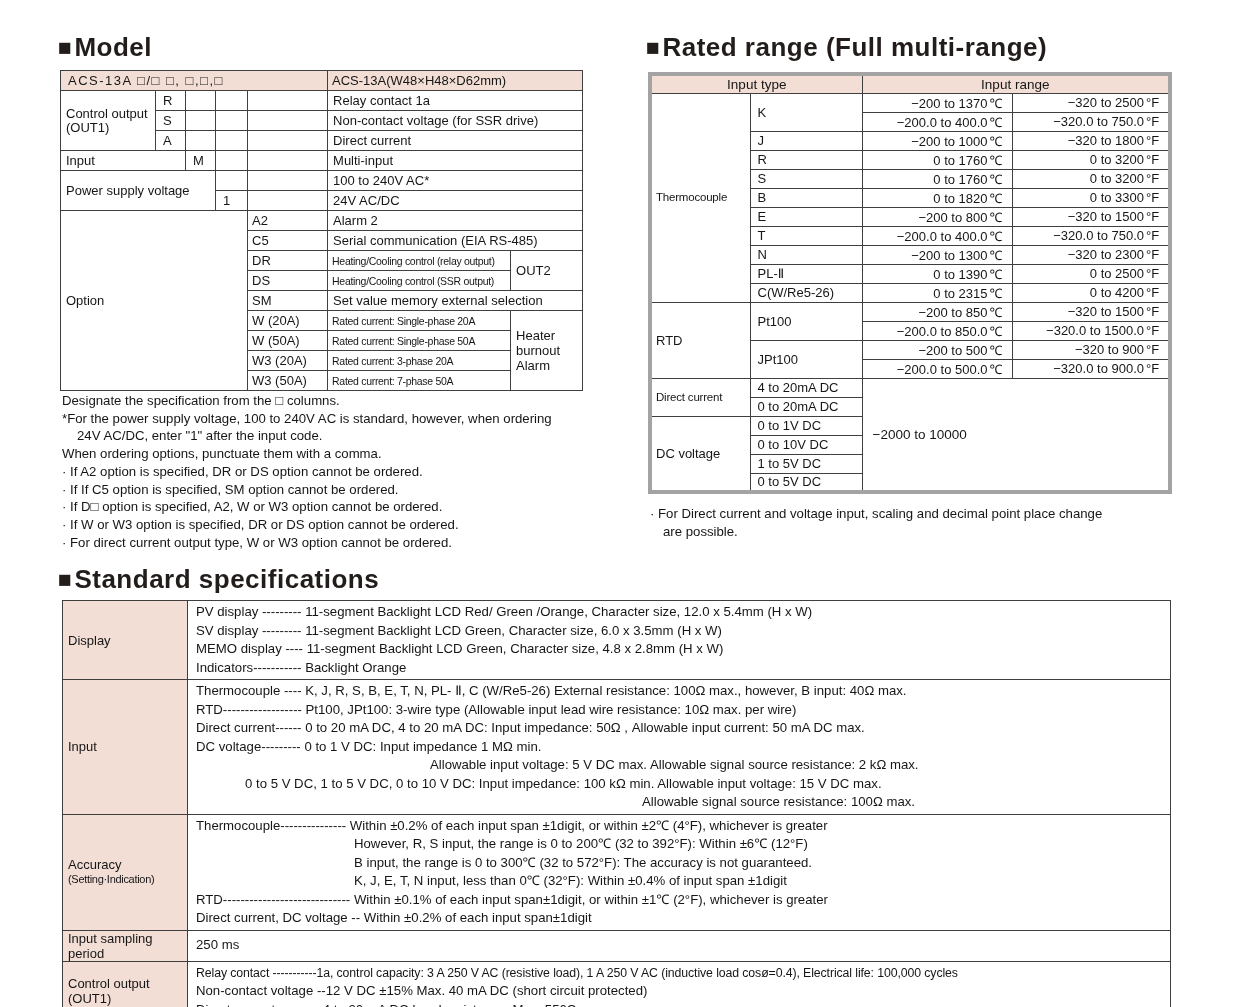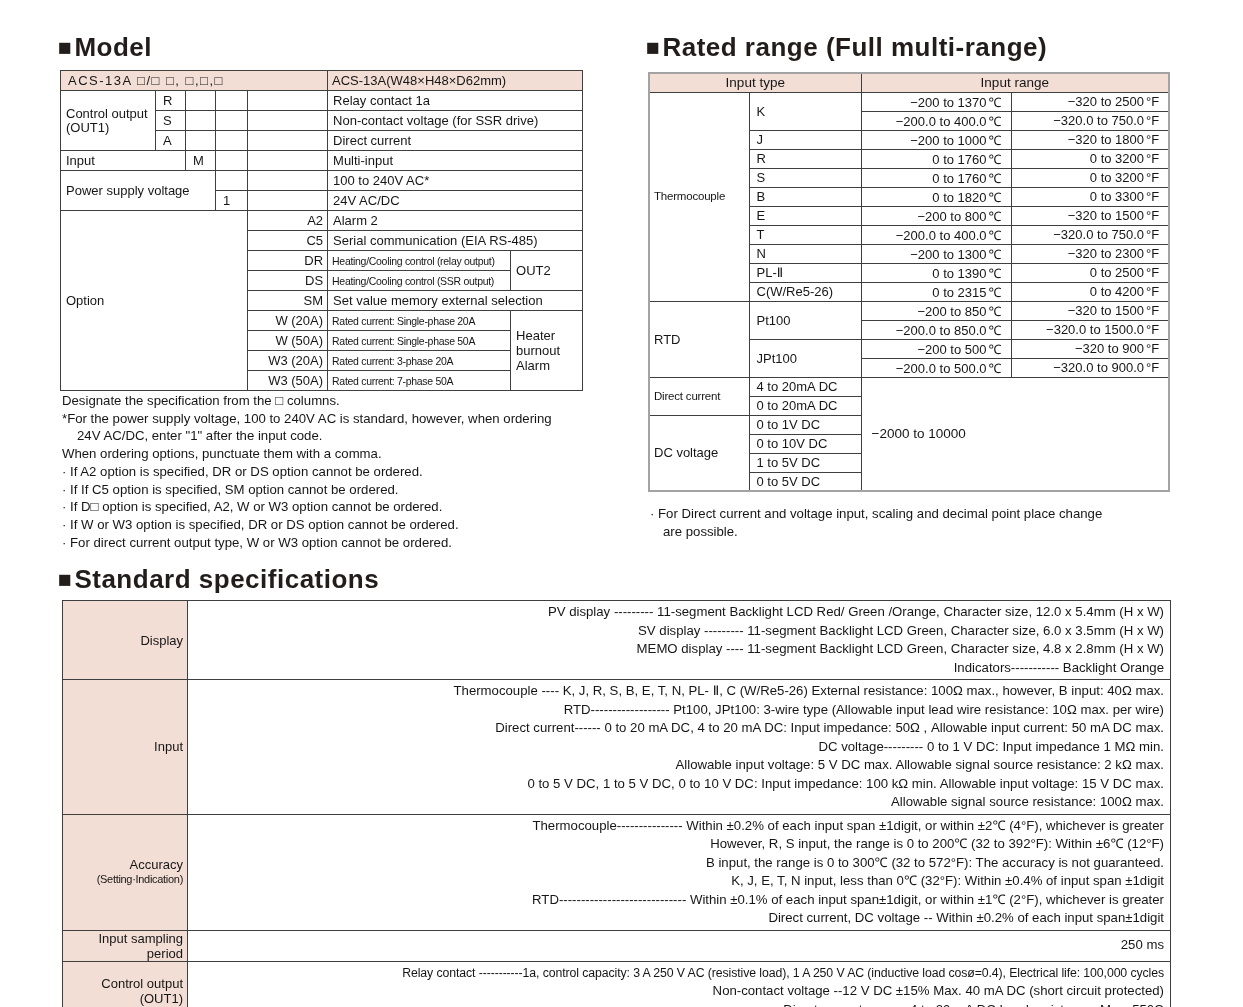--- a/index.html
+++ b/index.html
@@ -15,47 +15,47 @@
 
   
   .model-tbl { position:absolute; left:60px; top:70px; width:522px; }
   .model-tbl tr { height:20px; }
   .model-tbl .pink { background:#f3ded6; }
   .model-tbl .code-hdr { letter-spacing:1.5px; padding-left:7px; }
   .model-tbl .lb { background:#fff; vertical-align:middle; padding-left:5px; line-height:14px; white-space:normal; }
   .model-tbl .cd  { border-right:1px dashed #555; padding-left:7px; }
   .model-tbl .fl  { border-right:1px dashed #555; }
   .model-tbl .emp { border-right:1px dashed #555; }
-  .model-tbl .cds { padding-left:4px;text-align:right; }
+  .model-tbl .cds { padding-left:4px; }
   .model-tbl .ds  { padding-left:5px; }
   .model-tbl .cnd { font-size:10.5px; letter-spacing:-0.3px; padding-left:4px; }
   .model-tbl .side { white-space:normal; line-height:15px; padding-left:5px; vertical-align:middle; font-size:13px; }
 
   .model-notes { position:absolute; left:62px; top:392px; width:575px; font-size:13.2px; line-height:17.7px; }
   .model-notes .n-ind { padding-left:15px; }
 
   
-  .rated-tbl { position:absolute; left:648px; top:72px; width:520px; border:2px solid #a3a3a3; }
+  .rated-tbl { position:absolute; left:648px; top:72px; width:520px; border:4px solid #a3a3a3; }
   .rated-tbl tr { height:19px; }
   .rated-tbl .hd { background:#f3ded6; text-align:center; font-size:13.5px; }
   .rated-tbl .grp { vertical-align:middle; padding-left:4px; white-space:normal; line-height:13px; }
   .rated-tbl .g2 { font-size:11.5px; letter-spacing:-0.2px; }
   .rated-tbl .typ { padding-left:7px; }
   .rated-tbl .rng { padding:0 3px 0 2px; }
   .rated-tbl .rng .in { display:flex; justify-content:flex-end; align-items:baseline; }
   .rated-tbl .rng .v { text-align:left; }
   .rated-tbl .rng .u { width:19px; text-align:left; margin-left:2px; flex:none; }
   .rated-tbl .comb { vertical-align:middle; padding-left:10px; font-size:13.5px; }
 
   .rated-note { position:absolute; left:650px; top:505px; width:530px; font-size:13.2px; line-height:17.5px; white-space:normal; }
   .rated-note .rn2 { padding-left:13px; }
 
   
   .specs-tbl { position:absolute; left:62px; top:600px; width:1108px; }
-  .specs-tbl td { vertical-align:middle;text-align:right; }
+  .specs-tbl td { vertical-align:middle; }
   .specs-tbl .plabel { background:#f3ded6; width:125px; padding-left:5px; white-space:normal; line-height:15px; }
   .specs-tbl .plabel .sm { font-size:11px; letter-spacing:-0.3px; }
   .specs-tbl .pcontent { padding:2px 6px 2px 8px; }
   .specs-tbl .ln { font-size:13.2px; line-height:18.5px; white-space:nowrap; }
   .specs-tbl .lnc { font-size:12.3px; letter-spacing:-0.1px; }
   .specs-tbl .in1 { margin-left:234px; }
   .specs-tbl .in2 { margin-left:49px; }
   .specs-tbl .in3 { margin-left:446px; }
   .specs-tbl .ina { margin-left:158px; }
   .specs-tbl .row-display  { height:78px; }

